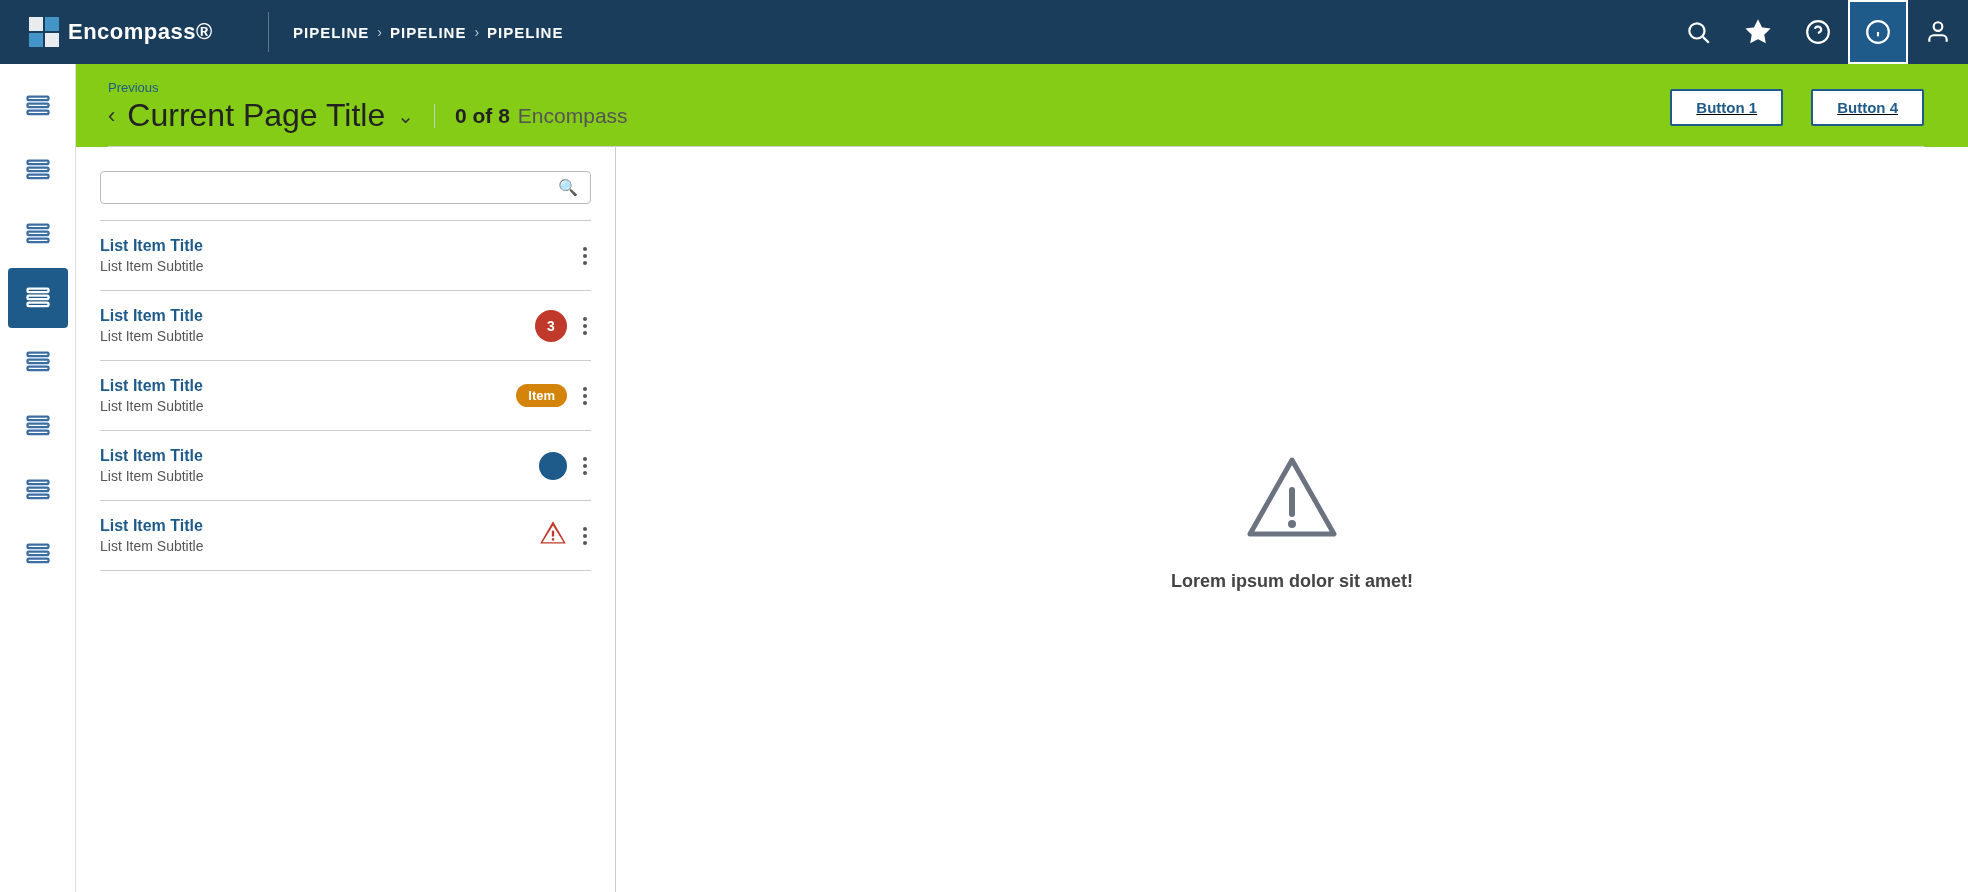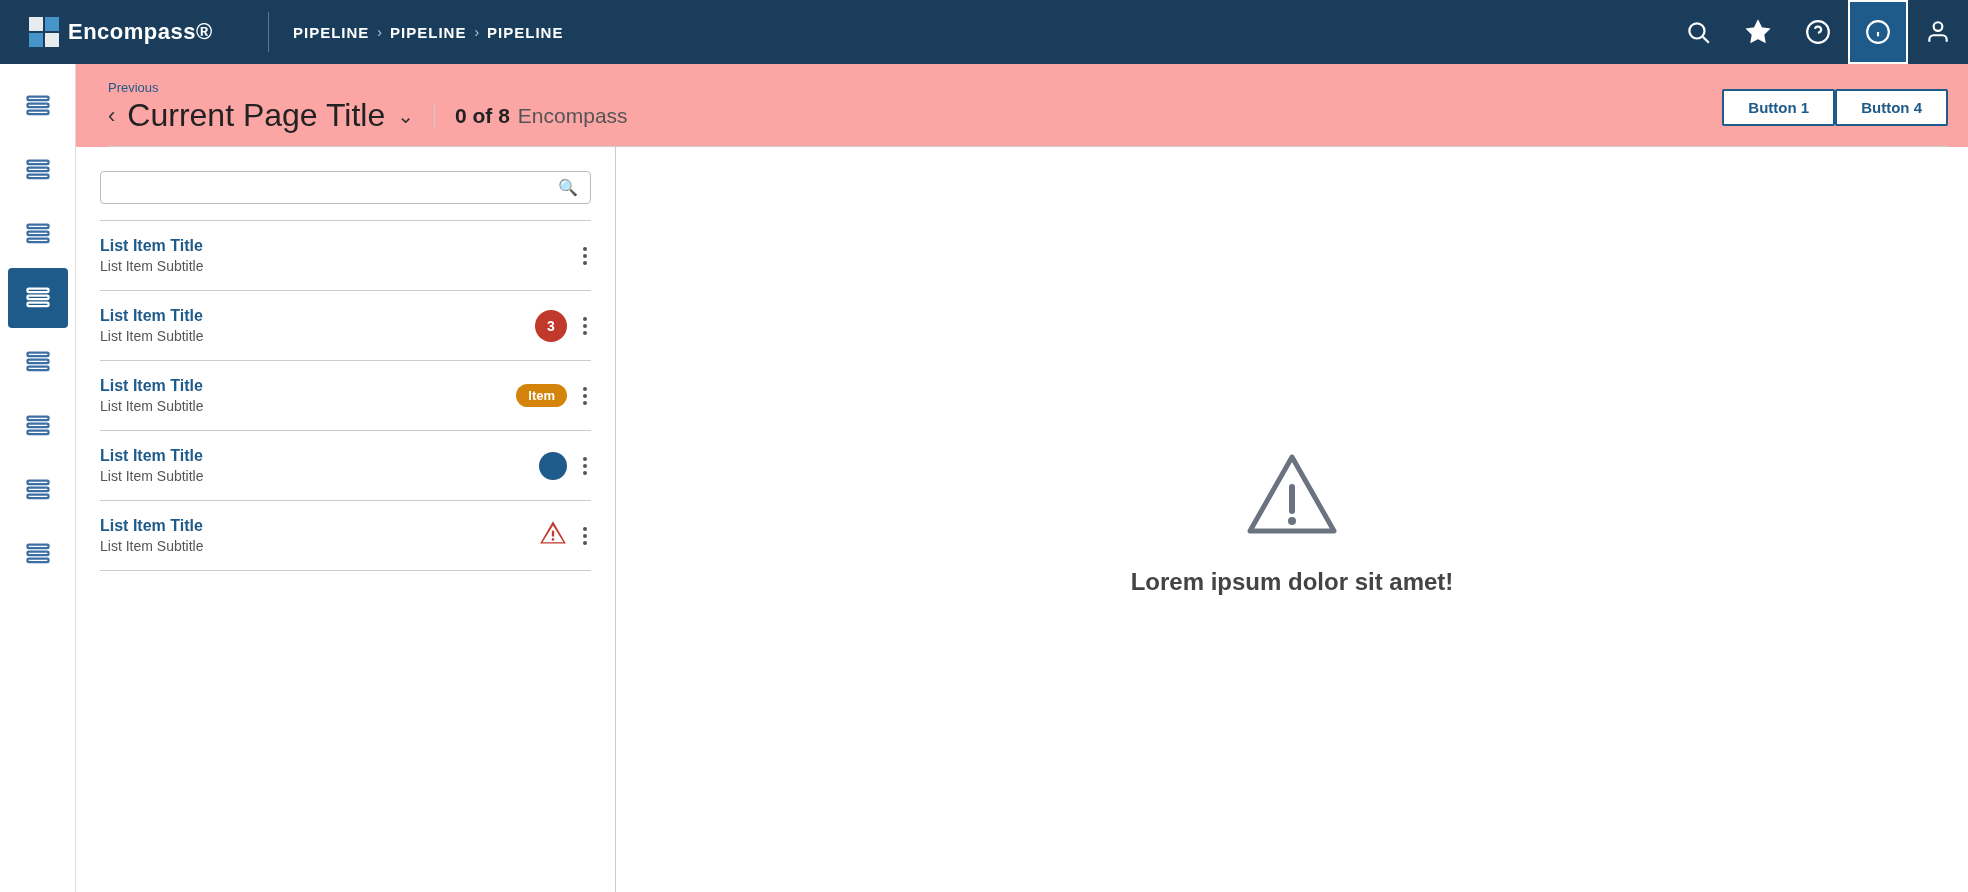--- a/index.html
+++ b/index.html
@@ -119,22 +119,22 @@
     .content-area {
       flex: 1;
       display: flex;
       flex-direction: column;
       overflow: hidden;
       background: #fff;
     }
 
     
     .page-header {
-      padding: 16px 20px 0 32px;
-      background: #fca5a5;
+      padding: 16px 44px 0 32px;
+      background: #84cc16;
       flex-shrink: 0;
     }
     .page-header-top {
       display: flex;
       align-items: center;
       justify-content: space-between;
     }
     .page-title-area {
       display: flex;
       flex-direction: column;
@@ -175,21 +175,22 @@
       gap: 8px;
       font-size: 21px;
       color: #555;
       border-left: 1px solid #ccc;
       padding-left: 20px;
       margin-left: 8px;
     }
     .selected-count .count { font-weight: 600; color: #222; }
     .header-buttons {
       display: flex;
-      gap: 0;
+      gap: 28px;
+      text-decoration: underline;
     }
     .header-btn {
       padding: 8px 24px;
       border: 2px solid #1e5a8a;
       background: #fff;
       color: #1e5a8a;
       font-size: 15px;
       font-weight: 600;
       cursor: pointer;
       border-radius: 2px;
@@ -316,21 +317,21 @@
       flex-direction: column;
       align-items: center;
       gap: 20px;
       color: #666;
     }
     .warning-triangle svg {
       width: 100px;
       height: 100px;
     }
     .empty-state-text {
-      font-size: 24px;
+      font-size: 18px;
       font-weight: 600;
       color: #444;
     }
   </style>
 </head>
 <body>
 
 <nav class="top-nav">
   <div class="logo-area">
 

